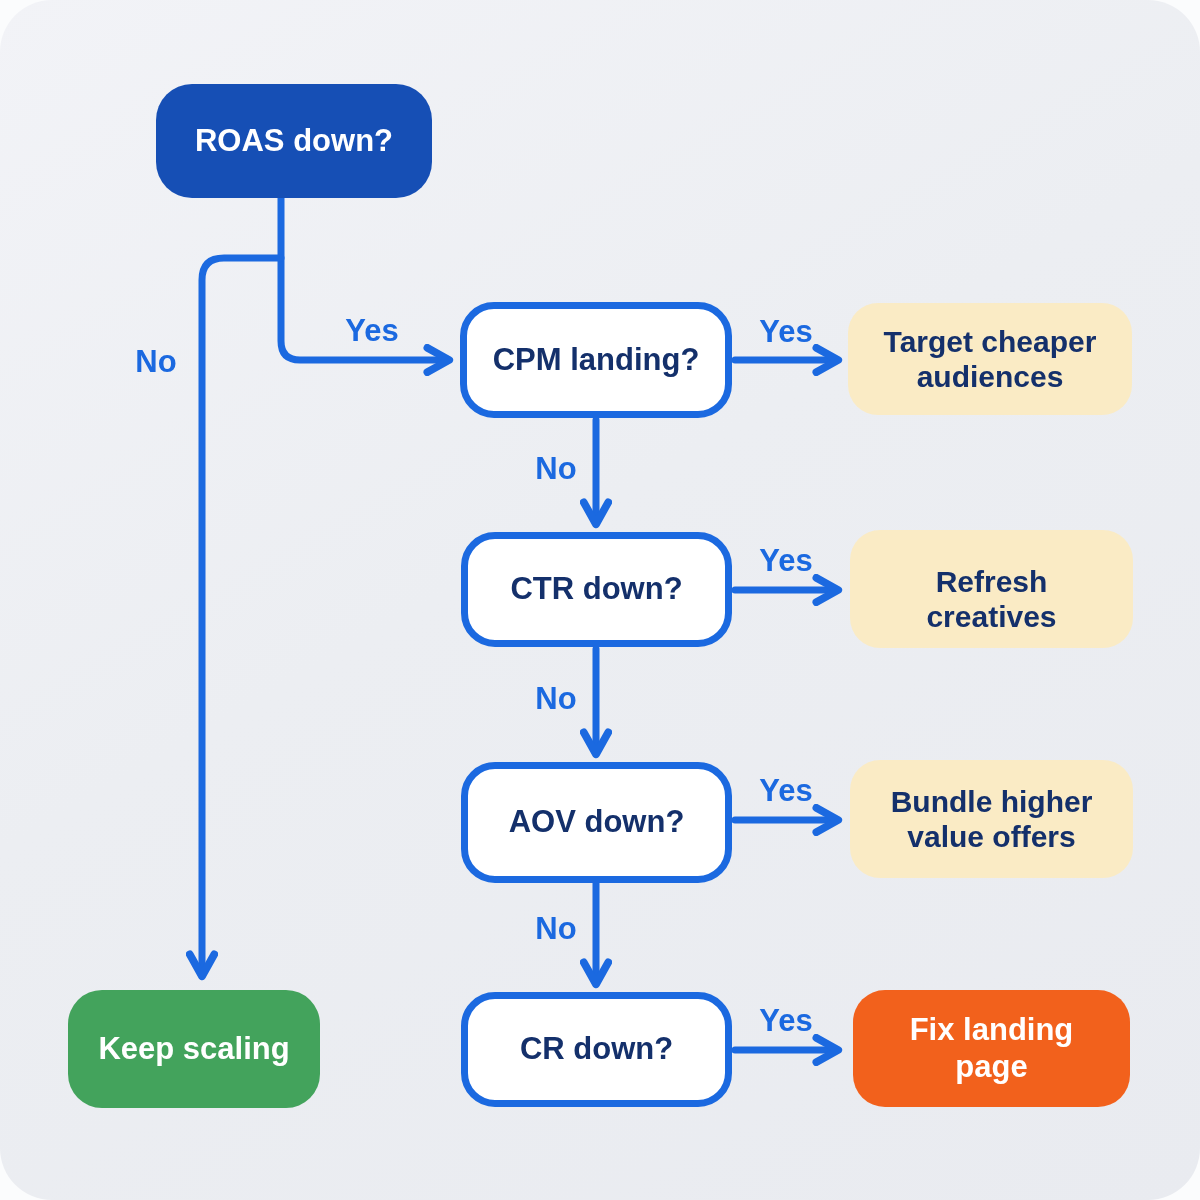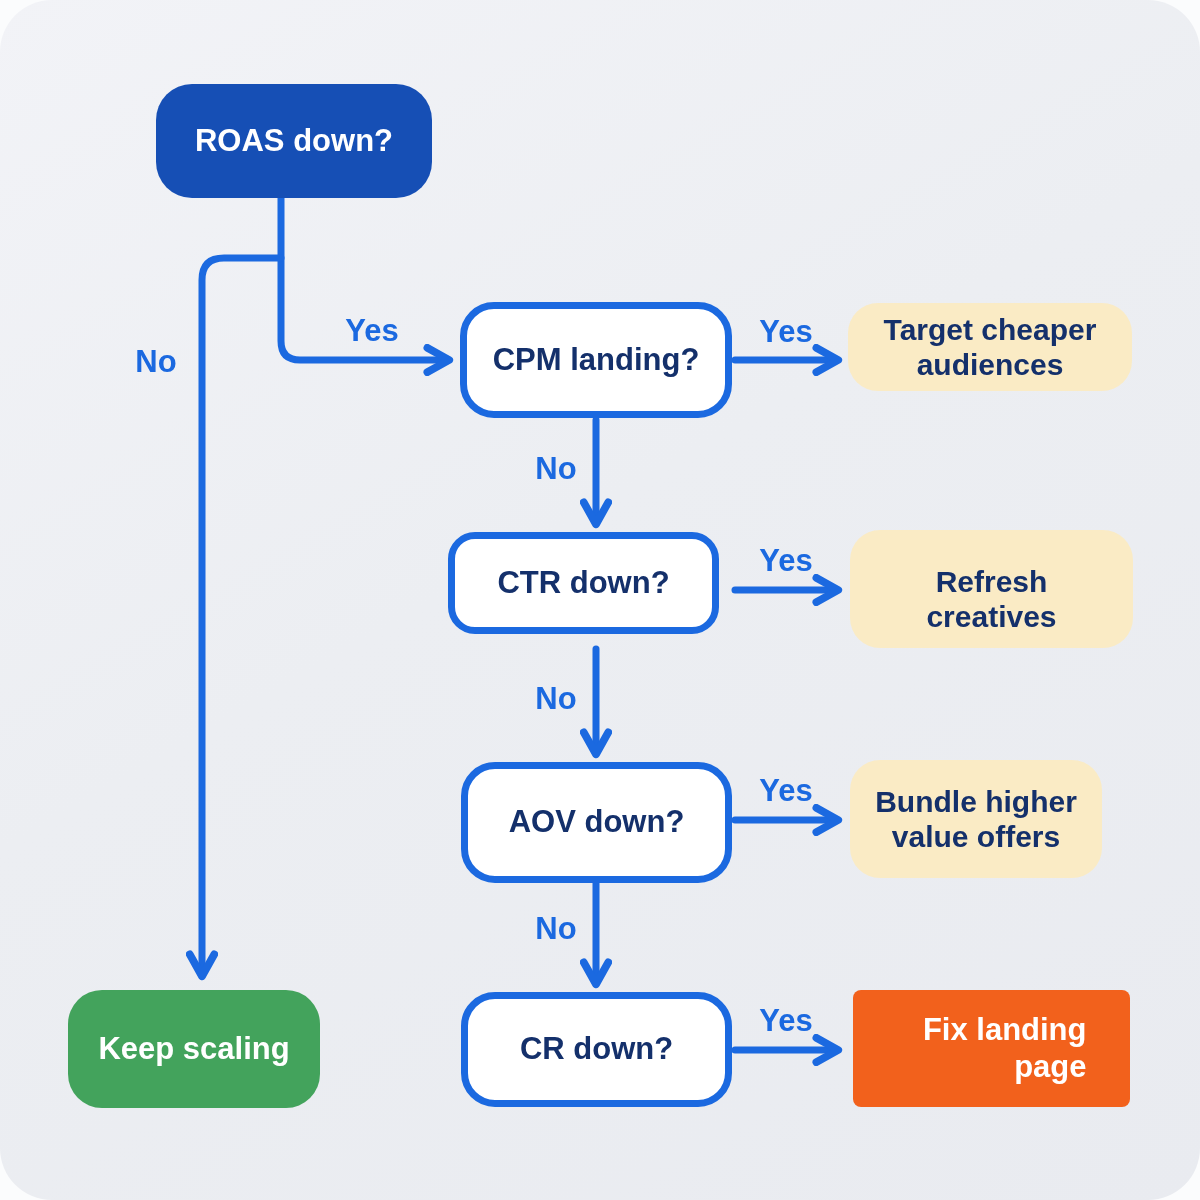--- a/index.html
+++ b/index.html
@@ -59,36 +59,35 @@
   }
   
   .green {
     background: #43A35C;
     border-radius: 34px;
     color: #FFFFFF;
     font-size: 31px;
   }
   .orange {
     background: #F2611C;
-    border-radius: 8px;
+    border-radius: 32px;
     color: #FFFFFF;
     font-size: 31px;
-    text-align: right;
   }
 
   
   .n-roas    { left:144px; top:84px;  width:276px; height:114px; }
   .n-cpm     { left:460px; top:302px; width:272px; height:116px; }
-  .n-ctr     { left:448px; top:532px; width:271px; height:102px;border-radius:27px; }
+  .n-ctr     { left:461px; top:532px; width:271px; height:115px; }
   .n-aov     { left:461px; top:762px; width:271px; height:121px; }
   .n-cr      { left:461px; top:992px; width:271px; height:115px; }
   .n-keep    { left:68px;  top:990px; width:252px; height:118px; }
-  .n-target  { left:848px; top:303px; width:284px; height:88px; }
+  .n-target  { left:848px; top:303px; width:284px; height:112px; }
   .n-refresh { left:850px; top:530px; width:283px; height:118px; }
-  .n-bundle  { left:850px; top:760px; width:252px; height:118px; }
+  .n-bundle  { left:850px; top:760px; width:283px; height:118px; }
   .n-fix     { left:853px; top:990px; width:277px; height:117px; }
 
   .n-target span  { max-width:240px; }
   .n-refresh span { max-width:200px;margin-top:20px; }
   .n-bundle span  { max-width:240px; }
   .n-fix span     { max-width:190px; }
 
   
   .edge-label {
     position: absolute;

